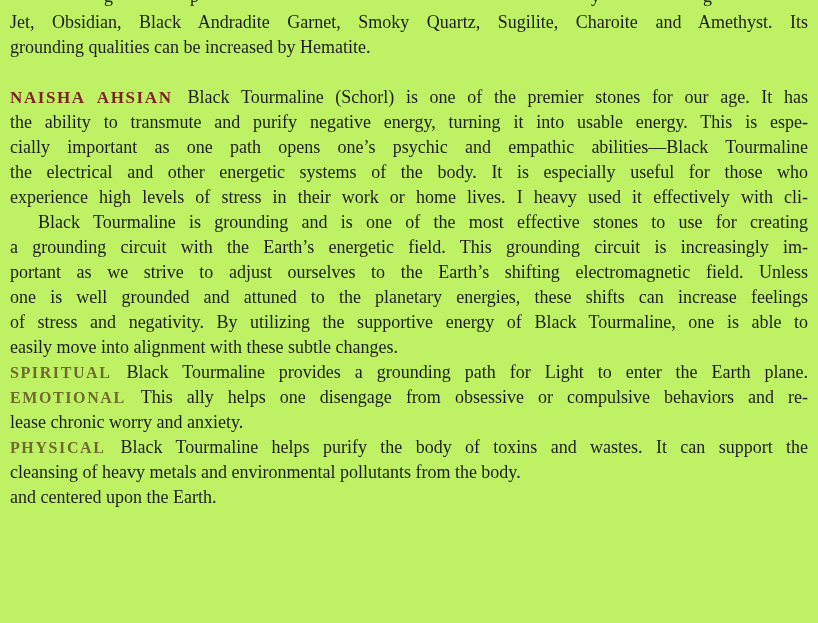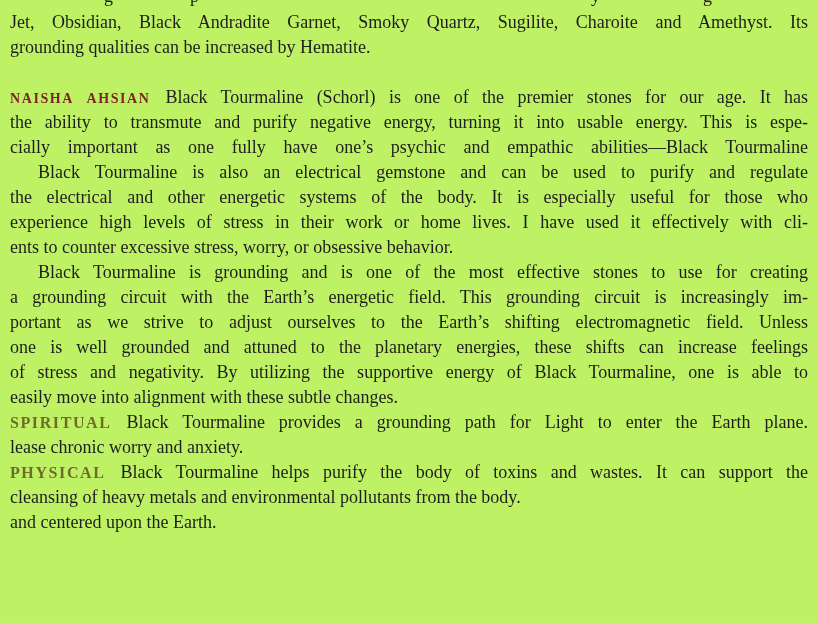--- a/index.html
+++ b/index.html
@@ -11,61 +11,60 @@
   .frag { position:absolute; top:-16px; font-size:18px; line-height:24px; color:#1e1e1e; }
   #text-col { position:absolute; left:10px; right:10px; top:10px; font-size:18px; line-height:25px; }
   .block { margin:0; }
   .line { height:25px; text-align:left; }
   .line.just { text-align:justify; text-align-last:justify; }
   .line.indent { text-indent:28px; }
   .label {
     font-weight:bold; letter-spacing:1.6px; margin-right:15px;
     font-family:"Liberation Serif", serif;
   }
-  .label.author { font-size:14px; }
+  .label.author { font-size:17px; }
   .label.section { font-size:16px; }
 </style>
 </head>
 <body>
 
 <div class="page">
   <div class="clipped" id="clipped-line">
       <span class="frag" style="left: 104px;">g</span>
       <span class="frag" style="left: 190px;">p</span>
       <span class="frag" style="left: 591px;">y</span>
       <span class="frag" style="left: 703px;">g</span>
     </div>
   <div id="text-col">
       <div class="block">
         <div class="line just"><span>Jet, Obsidian, Black Andradite Garnet, Smoky Quartz, Sugilite, Charoite and Amethyst. Its</span></div>
         <div class="line"><span>grounding qualities can be increased by Hematite.</span></div>
       </div>
       <div class="block" style="margin-top: 25px;">
         <div class="line just"><span class="label author" style="color: rgb(125, 36, 34);">NAISHA AHSIAN</span><span>Black Tourmaline (Schorl) is one of the premier stones for our age. It has</span></div>
         <div class="line just"><span>the ability to transmute and purify negative energy, turning it into usable energy. This is espe-</span></div>
-        <div class="line just"><span>cially important as one fully have one’s psychic and empathic abilities—Black Tourmaline</span></div>
+        <div class="line just"><span>cially important as one path opens one’s psychic and empathic abilities—Black Tourmaline</span></div>
       </div>
       <div class="block">
-        <div class="line just indent"><span>Black Tourmaline is also an electrical gemstone and can be used to purify and regulate</span></div>
         <div class="line just"><span>the electrical and other energetic systems of the body. It is especially useful for those who</span></div>
-        <div class="line just"><span>experience high levels of stress in their work or home lives. I have used it effectively with cli-</span></div>
-        <div class="line"><span>ents to counter excessive stress, worry, or obsessive behavior.</span></div>
+        <div class="line just"><span>experience high levels of stress in their work or home lives. I heavy used it effectively with cli-</span></div>
       </div>
       <div class="block">
         <div class="line just indent"><span>Black Tourmaline is grounding and is one of the most effective stones to use for creating</span></div>
         <div class="line just"><span>a grounding circuit with the Earth’s energetic field. This grounding circuit is increasingly im-</span></div>
         <div class="line just"><span>portant as we strive to adjust ourselves to the Earth’s shifting electromagnetic field. Unless</span></div>
         <div class="line just"><span>one is well grounded and attuned to the planetary energies, these shifts can increase feelings</span></div>
         <div class="line just"><span>of stress and negativity. By utilizing the supportive energy of Black Tourmaline, one is able to</span></div>
         <div class="line"><span>easily move into alignment with these subtle changes.</span></div>
       </div>
       <div class="block">
         <div class="line just"><span class="label section" style="color: rgb(111, 107, 43);">SPIRITUAL</span><span>Black Tourmaline provides a grounding path for Light to enter the Earth plane.</span></div>
       </div>
       <div class="block">
+        <div class="line just"><span class="label section" style="color: rgb(111, 107, 43);">EMOTIONAL</span><span>This ally helps one disengage from obsessive or compulsive behaviors and re-</span></div>
         <div class="line"><span>lease chronic worry and anxiety.</span></div>
       </div>
       <div class="block">
         <div class="line just"><span class="label section" style="color: rgb(111, 107, 43);">PHYSICAL</span><span>Black Tourmaline helps purify the body of toxins and wastes. It can support the</span></div>
         <div class="line"><span>cleansing of heavy metals and environmental pollutants from the body.</span></div>
       </div>
       <div class="block">
         <div class="line"><span>and centered upon the Earth.</span></div>
       </div>
     </div>

